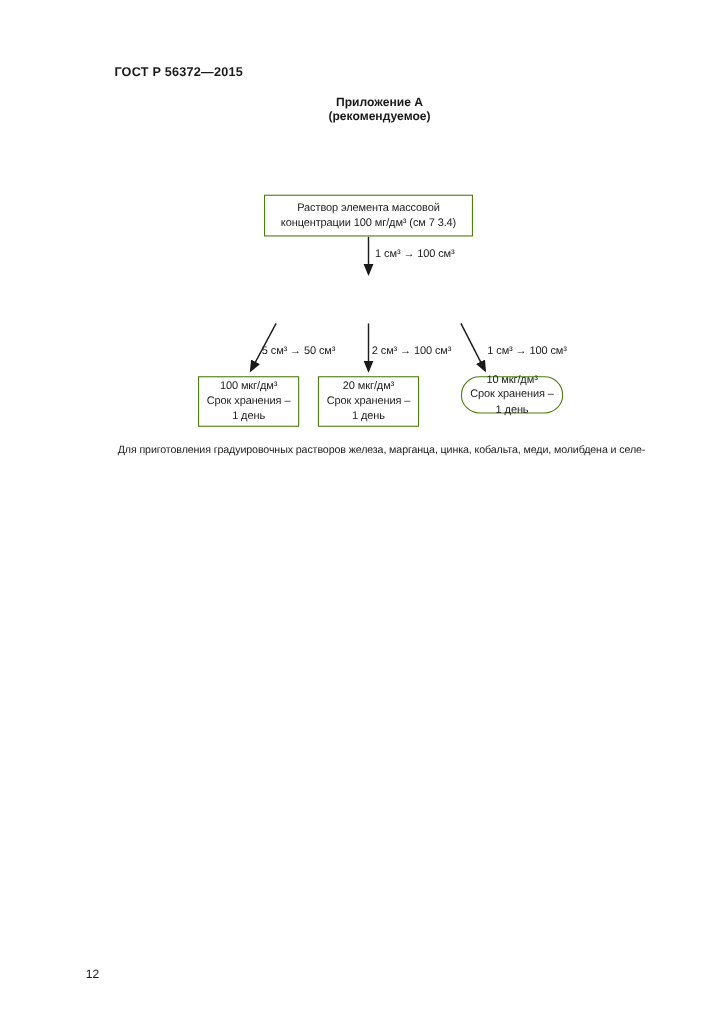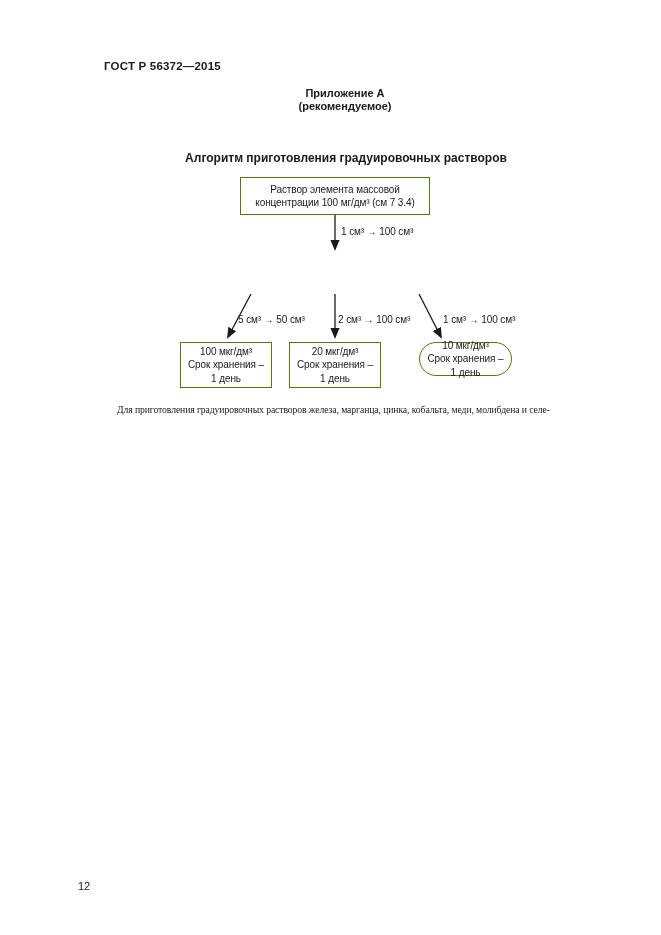--- a/index.html
+++ b/index.html
@@ -68,21 +68,21 @@
     white-space: nowrap;
     letter-spacing: -0.1px;
   }
   .lbl-top { left: 341px; top: 226px; }
   .lbl-b1  { left: 238px; top: 314px; }
   .lbl-b2  { left: 338px; top: 314px; }
   .lbl-b3  { left: 443px; top: 314px; }
 
   .arrows-svg { position: absolute; left: 0; top: 0; pointer-events: none; }
 
-  .note { left: 87px; top: 403px; width: 512px; font-family: Liberation Serif, serif; }
+  .note { left: 77px; top: 403px; width: 512px; }
   .note-line {
     font-size: 9.7px;
     line-height: 14.5px;
     letter-spacing: -0.1px;
     white-space: nowrap;
   }
   .note-line.indent { padding-left: 30px; }
 
   .page-number {
     left: 78px; top: 880px;
@@ -92,21 +92,20 @@
 </head>
 <body>
 
 <div class="page">
 
   <div class="abs gost-header">ГОСТ Р 56372—2015</div>
 
   <div class="abs annex-title">Приложение А</div>
   <div class="abs annex-subtitle">(рекомендуемое)</div>
 
-  <div class="abs diagram-title">Алгоритм приготовления градуировочных растворов</div>
 
   <svg class="arrows-svg" width="661" height="420" viewBox="0 0 661 420">
     <defs>
       <marker id="arrowhead" markerWidth="9" markerHeight="7" refX="7" refY="3.5" orient="auto">
         <path d="M0,0 L8.5,3.5 L0,7 Z" fill="#1a1a1a"></path>
       </marker>
     </defs>
     <line x1="335" y1="215" x2="335" y2="249" stroke="#1a1a1a" stroke-width="1.3" marker-end="url(#arrowhead)"></line>
     <line x1="251" y1="294" x2="228" y2="337" stroke="#1a1a1a" stroke-width="1.3" marker-end="url(#arrowhead)"></line>
     <line x1="335" y1="294" x2="335" y2="337" stroke="#1a1a1a" stroke-width="1.3" marker-end="url(#arrowhead)"></line>

